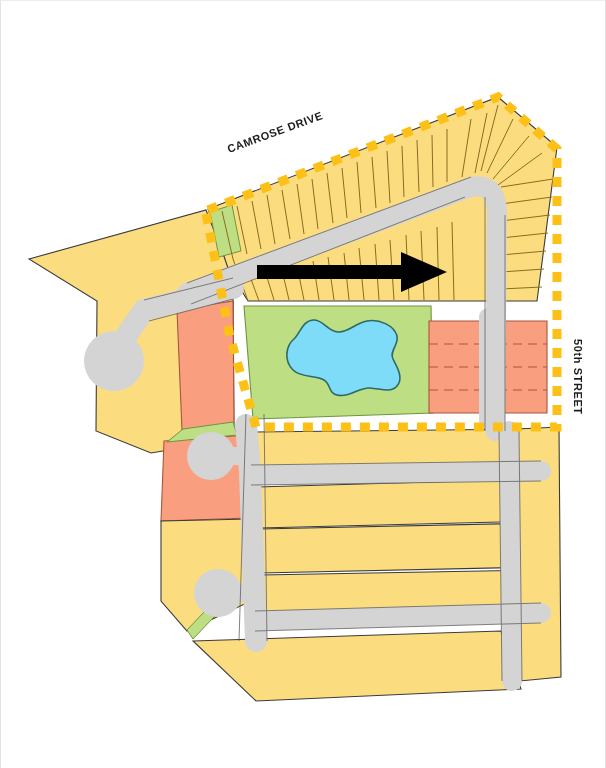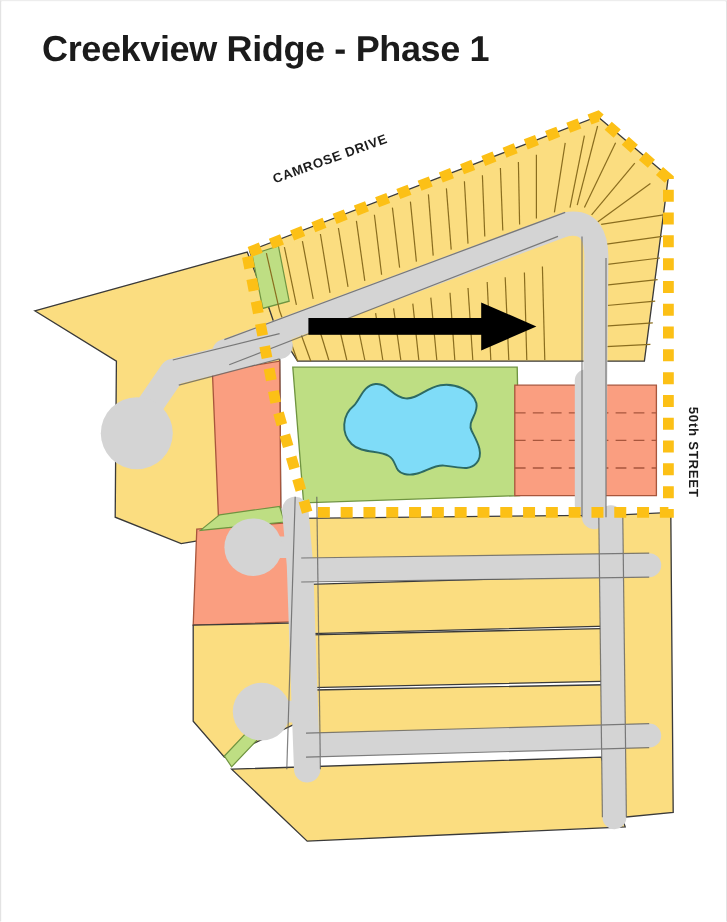--- a/index.html
+++ b/index.html
@@ -49,21 +49,20 @@
     font-weight: bold;
     fill: #1c1c1c;
     letter-spacing: 0.6px;
   }
 </style>
 </head>
 <body>
 
 <div id="page">
 
-  <div id="title">Creekview Ridge - Phase 1</div>
 
   <svg id="map-svg" viewBox="0 0 606 768">
 
     <defs>
       
     </defs>
 
     <g>
 
       <path d="M 28,258 L 205,209 L 232,278 L 233,438 L 150,452 L 95,430 L 96,300 Z" fill="#FBDD80" stroke="#3a3a3a" stroke-width="1.1"></path>

